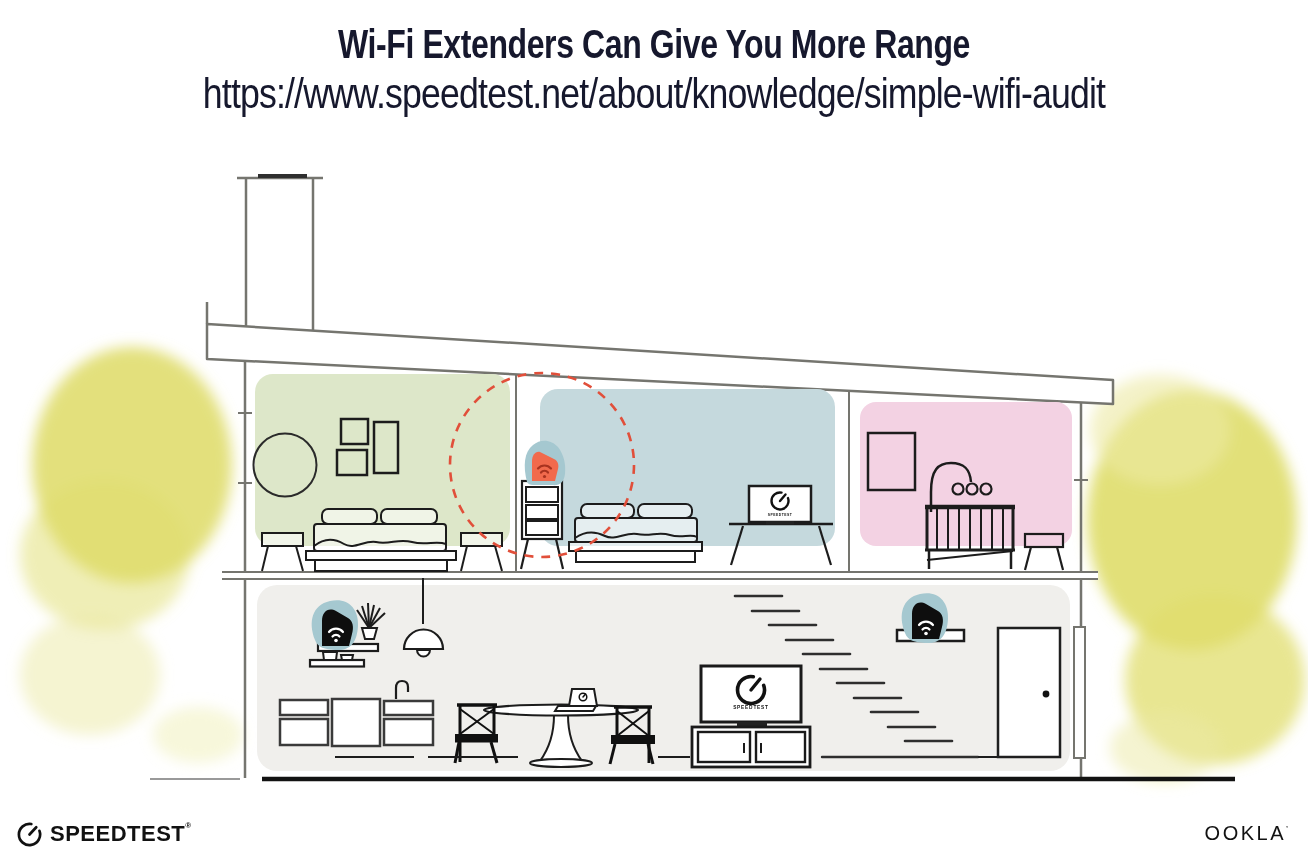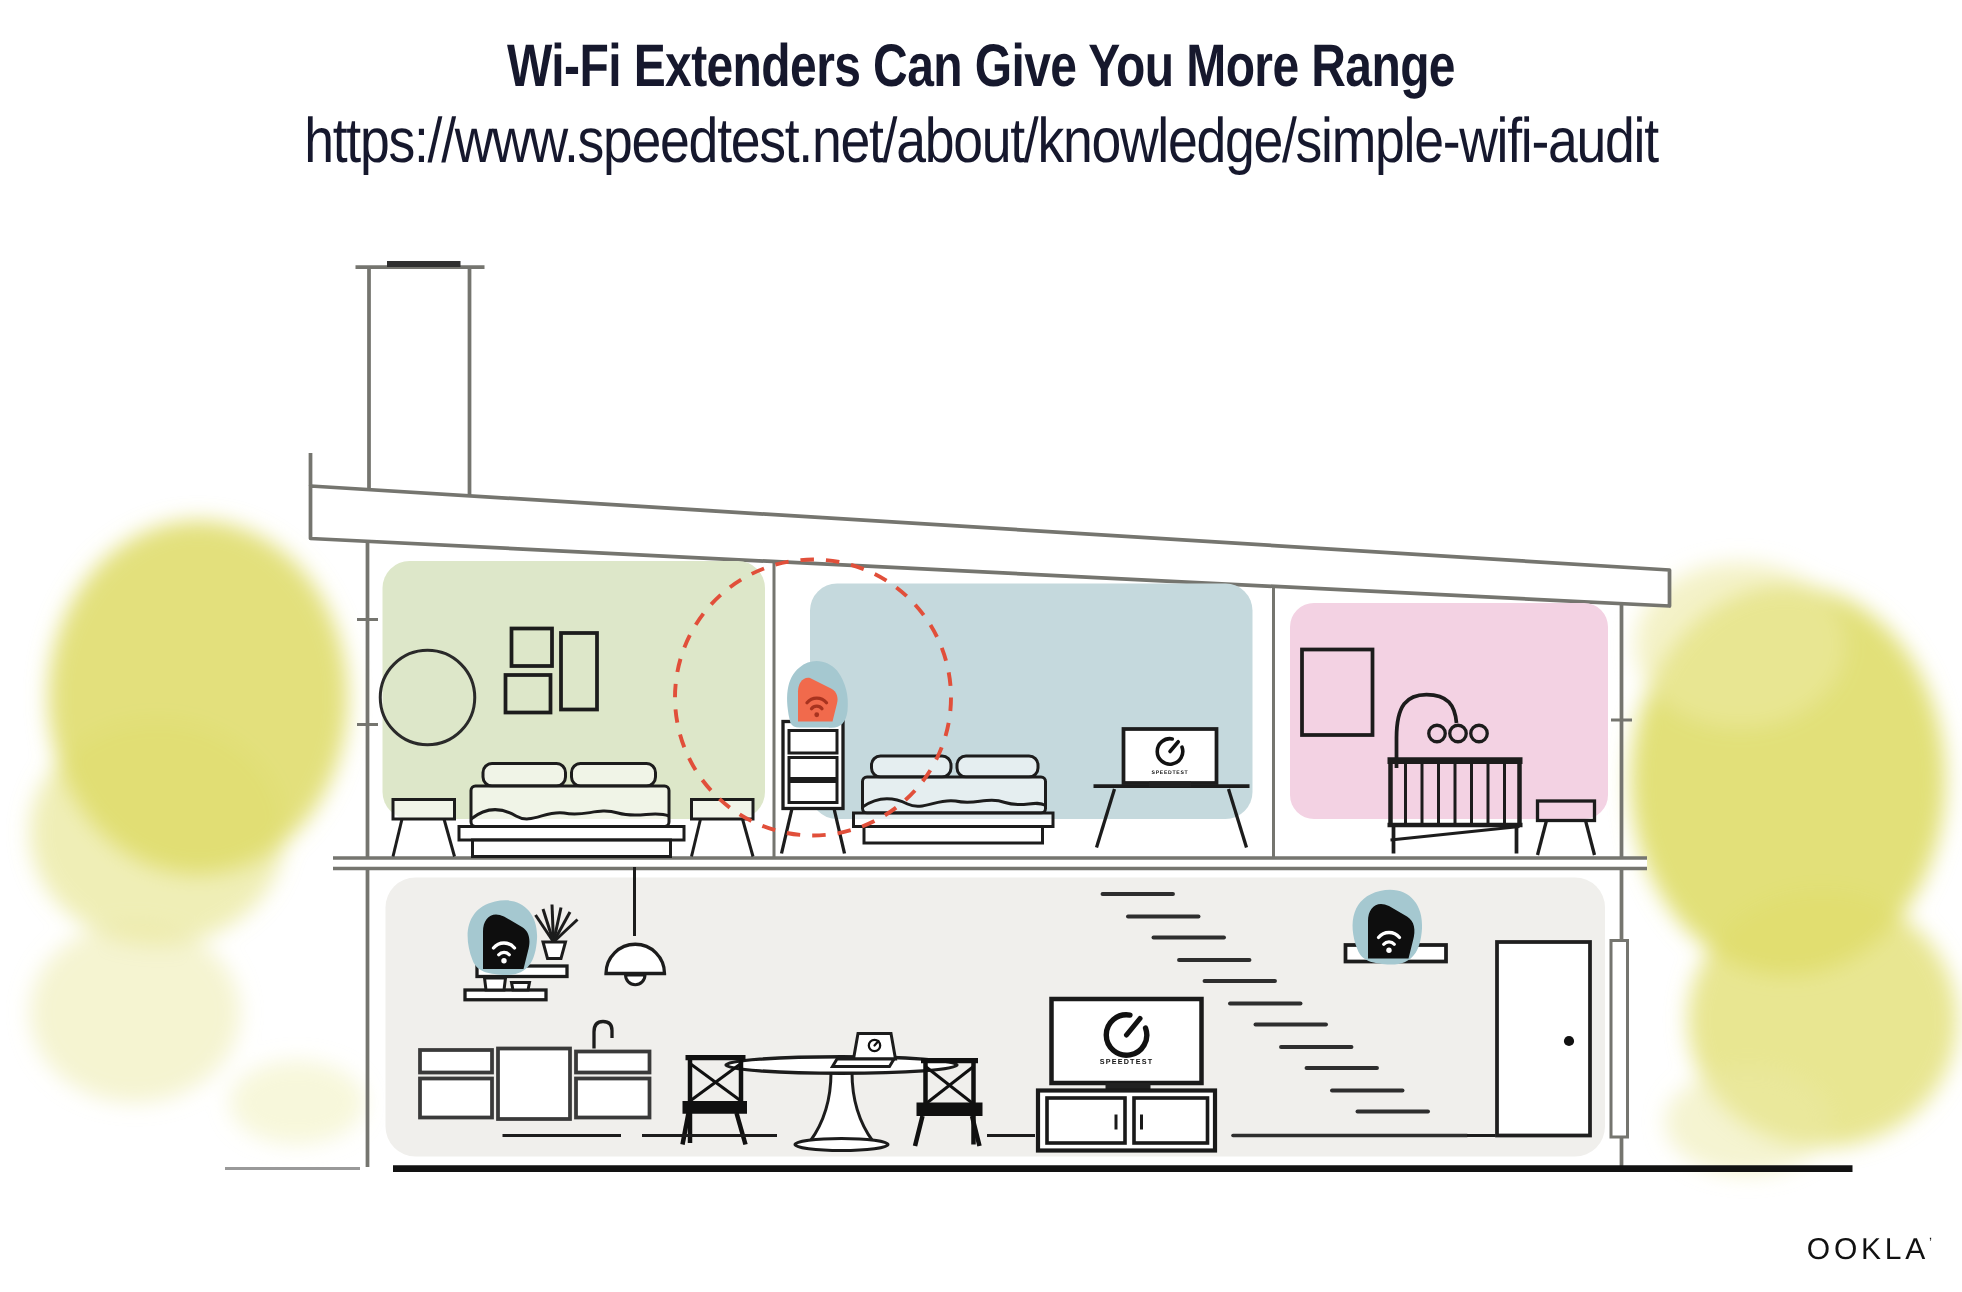--- a/index.html
+++ b/index.html
@@ -292,18 +292,25 @@
         <line x1="978" y1="757" x2="997" y2="757"></line>
       </g>
     </g>
 
     <circle cx="542" cy="465" r="92" fill="none" style="stroke:var(--range-circle)" stroke-width="2.6" stroke-dasharray="9 8"></circle>
 
     <line x1="150" y1="779" x2="240" y2="779" stroke="#999" stroke-width="2"></line>
     <line x1="262" y1="779" x2="1235" y2="779" style="stroke:var(--ground)" stroke-width="4.5"></line>
   </svg>
 
+  <div class="footer-left">
+    <svg width="27" height="27" viewBox="0 0 28 28">
+      <path d="M 24.34 11.24 A 11 11 0 1 1 15.91 4.17" fill="none" stroke="#111" stroke-width="2.8" stroke-linecap="round"></path>
+      <line x1="14" y1="15" x2="21" y2="7.5" stroke="#111" stroke-width="2.8" stroke-linecap="round"></line>
+    </svg>
+    <span class="word"><span>SPEEDTEST</span><sup>®</sup></span>
+  </div>
 
   <div class="footer-right">
     <span>OOKLA</span><sup>’</sup>
   </div>
 
 </div>
 
 </body></html>

